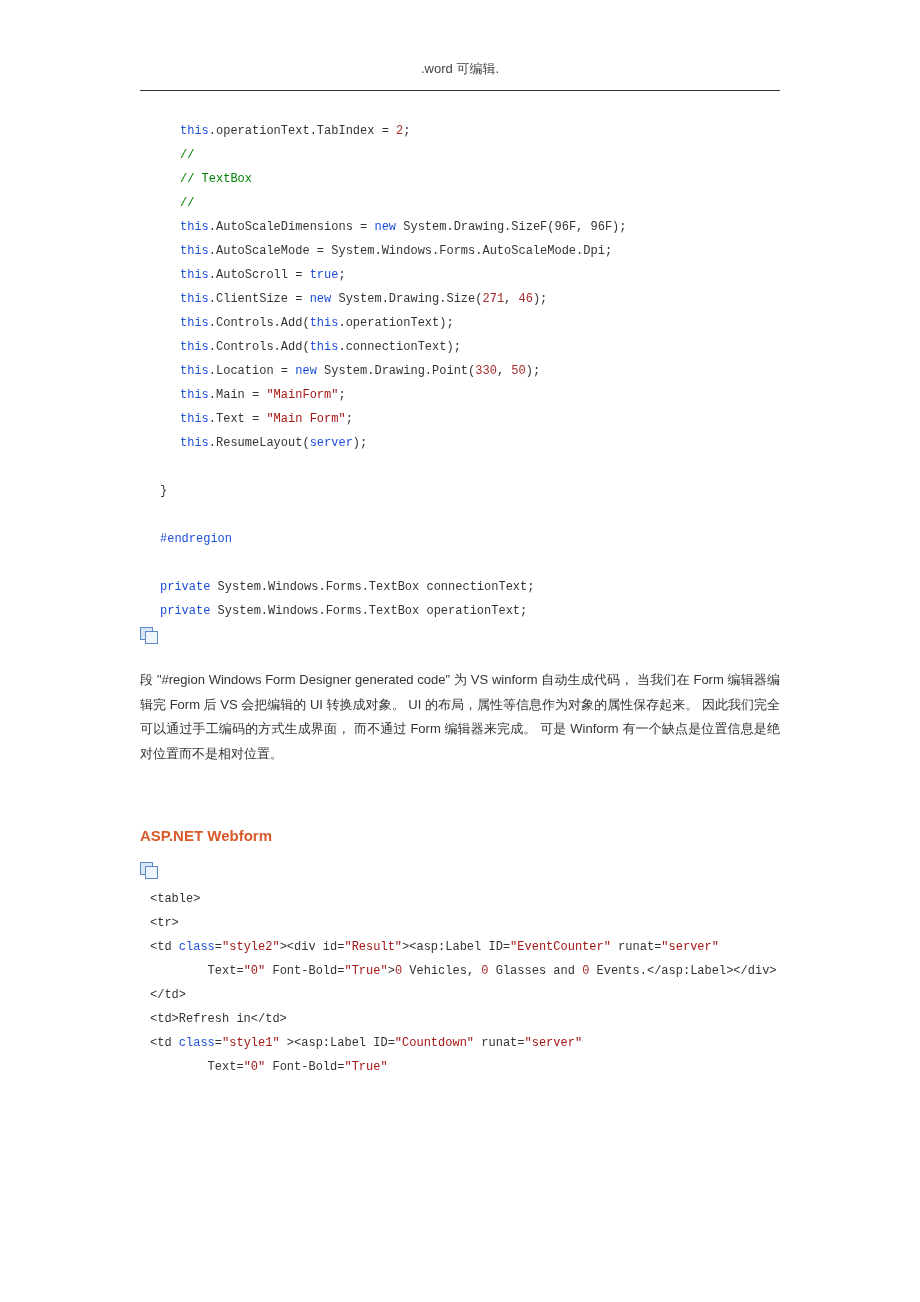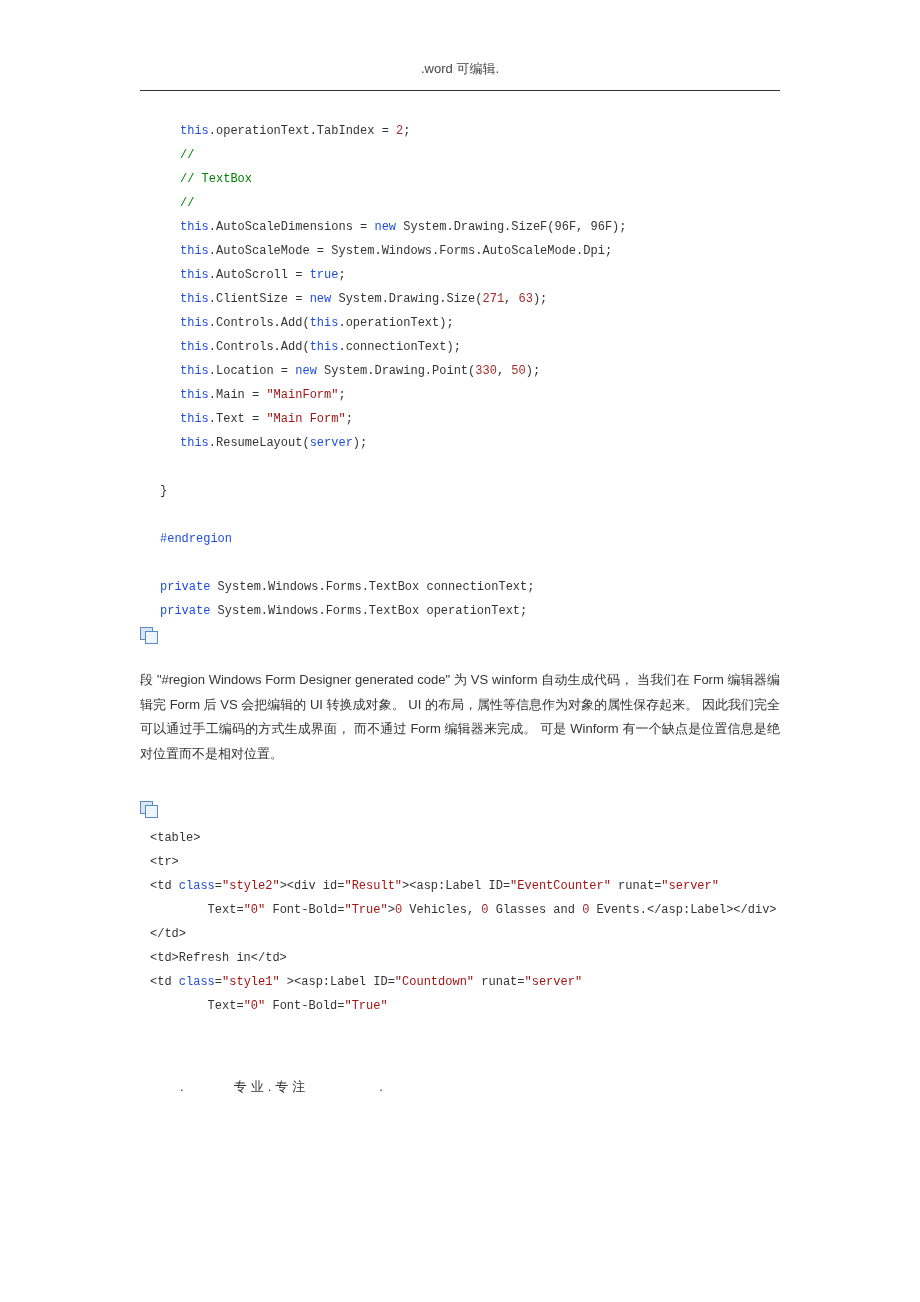--- a/index.html
+++ b/index.html
@@ -90,51 +90,49 @@
 
   <div class="header">.word 可编辑.</div>
 
   <div class="code-block"><span class="kw">this</span><span>.operationText.TabIndex = </span><span class="num">2</span><span>;</span>
 <span class="cmt">//</span>
 <span class="cmt">// TextBox</span>
 <span class="cmt">//</span>
 <span class="kw">this</span><span>.AutoScaleDimensions = </span><span class="kw">new</span><span> System.Drawing.SizeF(96F, 96F);</span>
 <span class="kw">this</span><span>.AutoScaleMode = System.Windows.Forms.AutoScaleMode.Dpi;</span>
 <span class="kw">this</span><span>.AutoScroll = </span><span class="kw">true</span><span>;</span>
-<span class="kw">this</span><span>.ClientSize = </span><span class="kw">new</span><span> System.Drawing.Size(</span><span class="num">271</span><span>, </span><span class="num">63</span><span>);</span>
+<span class="kw">this</span><span>.ClientSize = </span><span class="kw">new</span><span> System.Drawing.Size(</span><span class="num">271</span><span>, </span><span class="num">46</span><span>);</span>
 <span class="kw">this</span><span>.Controls.Add(</span><span class="kw">this</span><span>.operationText);</span>
 <span class="kw">this</span><span>.Controls.Add(</span><span class="kw">this</span><span>.connectionText);</span>
 <span class="kw">this</span><span>.Location = </span><span class="kw">new</span><span> System.Drawing.Point(</span><span class="num">330</span><span>, </span><span class="num">50</span><span>);</span>
 <span class="kw">this</span><span>.Main = </span><span class="str">"MainForm"</span><span>;</span>
 <span class="kw">this</span><span>.Text = </span><span class="str">"Main Form"</span><span>;</span>
 <span class="kw">this</span><span>.ResumeLayout(</span><span class="kw">server</span><span>);</span>
 </div>
 
 <div class="code-block" style="margin-left:20px;">
 <span>}</span>
 
 <span class="kw">#endregion</span>
 
 <span class="kw">private</span><span> System.Windows.Forms.TextBox connectionText;</span>
 <span class="kw">private</span><span> System.Windows.Forms.TextBox operationText;</span></div>
 
   <span class="copy-icon"></span>
 
   <div class="paragraph">段 "#region Windows Form Designer generated code" 为 VS winform 自动生成代码， 当我们在 Form 编辑器编辑完 Form 后 VS 会把编辑的 UI 转换成对象。 UI 的布局，属性等信息作为对象的属性保存起来。 因此我们完全可以通过手工编码的方式生成界面， 而不通过 Form 编辑器来完成。 可是 Winform 有一个缺点是位置信息是绝对位置而不是相对位置。</div>
 
+  <div class="heading">ASP.NET Webform</div>
 
 
   <span class="copy-icon"></span>
 
   <div class="code-block2"><span>&lt;table&gt;</span>
 <span>&lt;tr&gt;</span>
 <span>&lt;td </span><span class="kw">class</span><span>=</span><span class="attr">"style2"</span><span>&gt;&lt;div id=</span><span class="attr">"Result"</span><span>&gt;&lt;asp:Label ID=</span><span class="attr">"EventCounter"</span><span> runat=</span><span class="attr">"server"</span>
 <span>        Text=</span><span class="attr">"0"</span><span> Font-Bold=</span><span class="attr">"True"</span><span>&gt;</span><span class="num">0</span><span> Vehicles, </span><span class="num">0</span><span> Glasses and </span><span class="num">0</span><span> Events.&lt;/asp:Label&gt;&lt;/div&gt;</span>
 <span>&lt;/td&gt;</span>
 <span>&lt;td&gt;Refresh in&lt;/td&gt;</span>
 <span>&lt;td </span><span class="kw">class</span><span>=</span><span class="attr">"style1"</span><span> &gt;&lt;asp:Label ID=</span><span class="attr">"Countdown"</span><span> runat=</span><span class="attr">"server"</span>
 <span>        Text=</span><span class="attr">"0"</span><span> Font-Bold=</span><span class="attr">"True"</span></div>
 
-  <div class="footer">
-    <span class="dot">.</span><span>专业.专注</span><span class="dot2">.</span>
-  </div>
 
 </div>
 
 </body></html>

